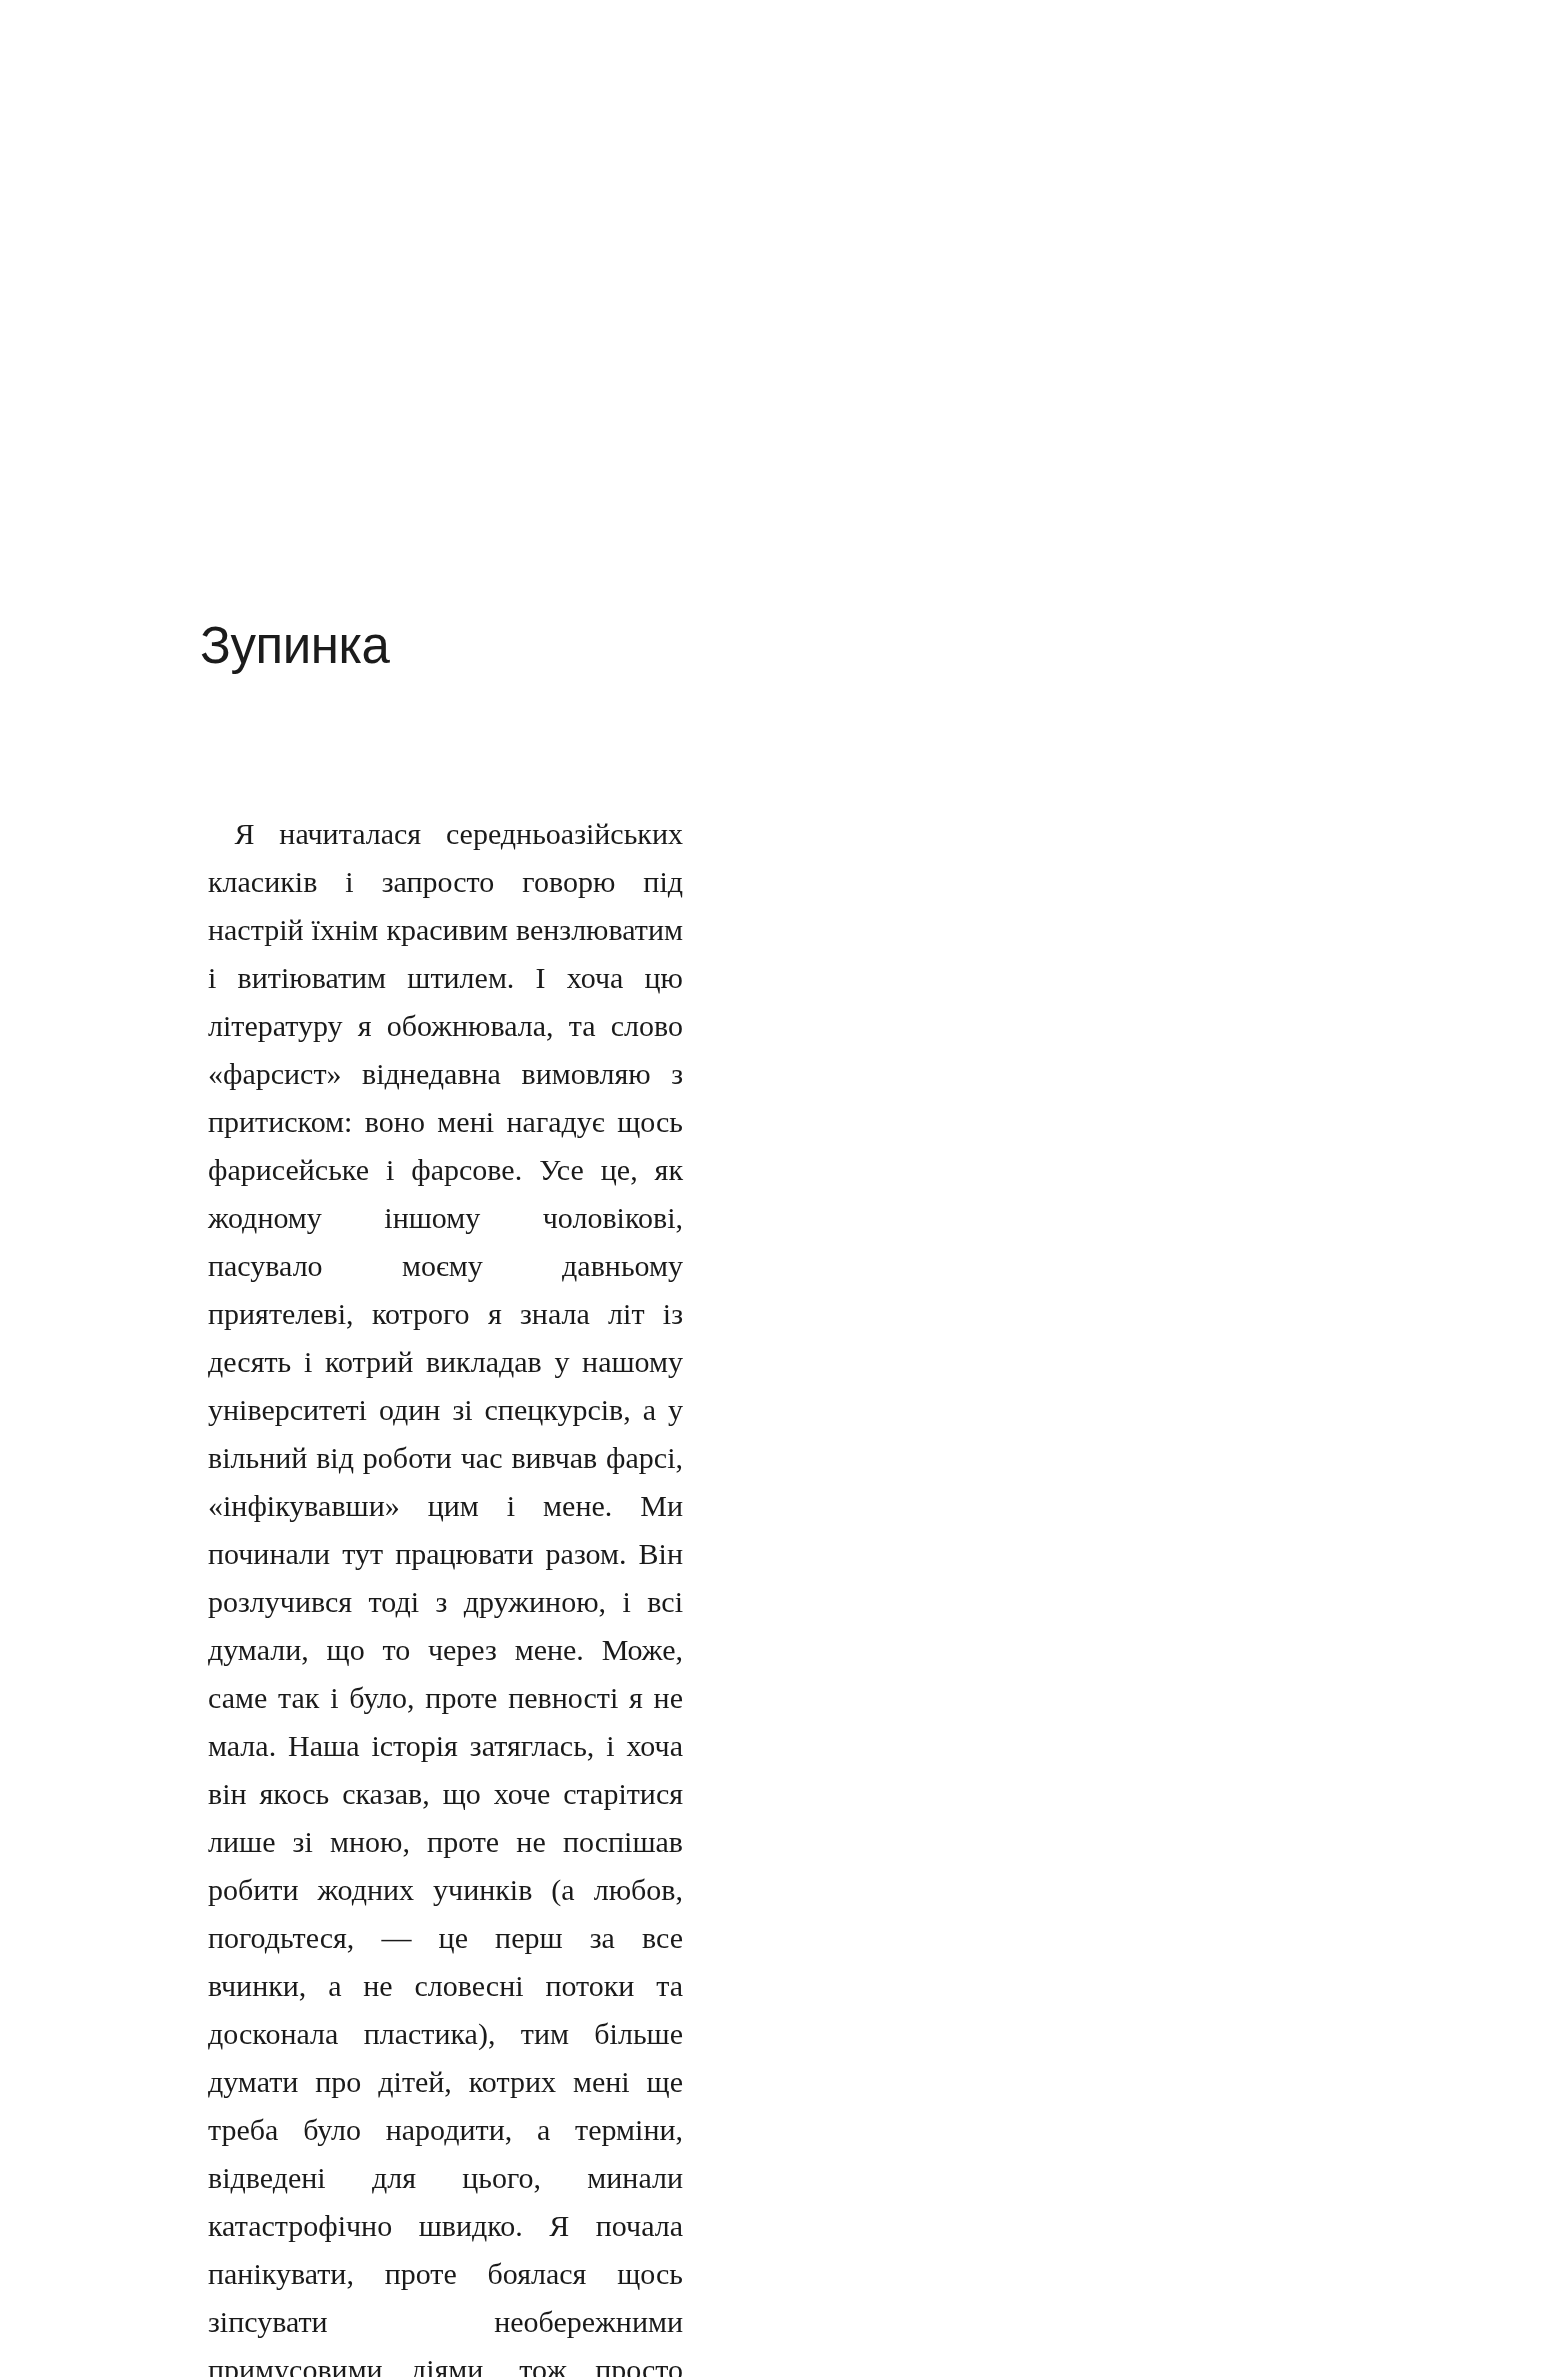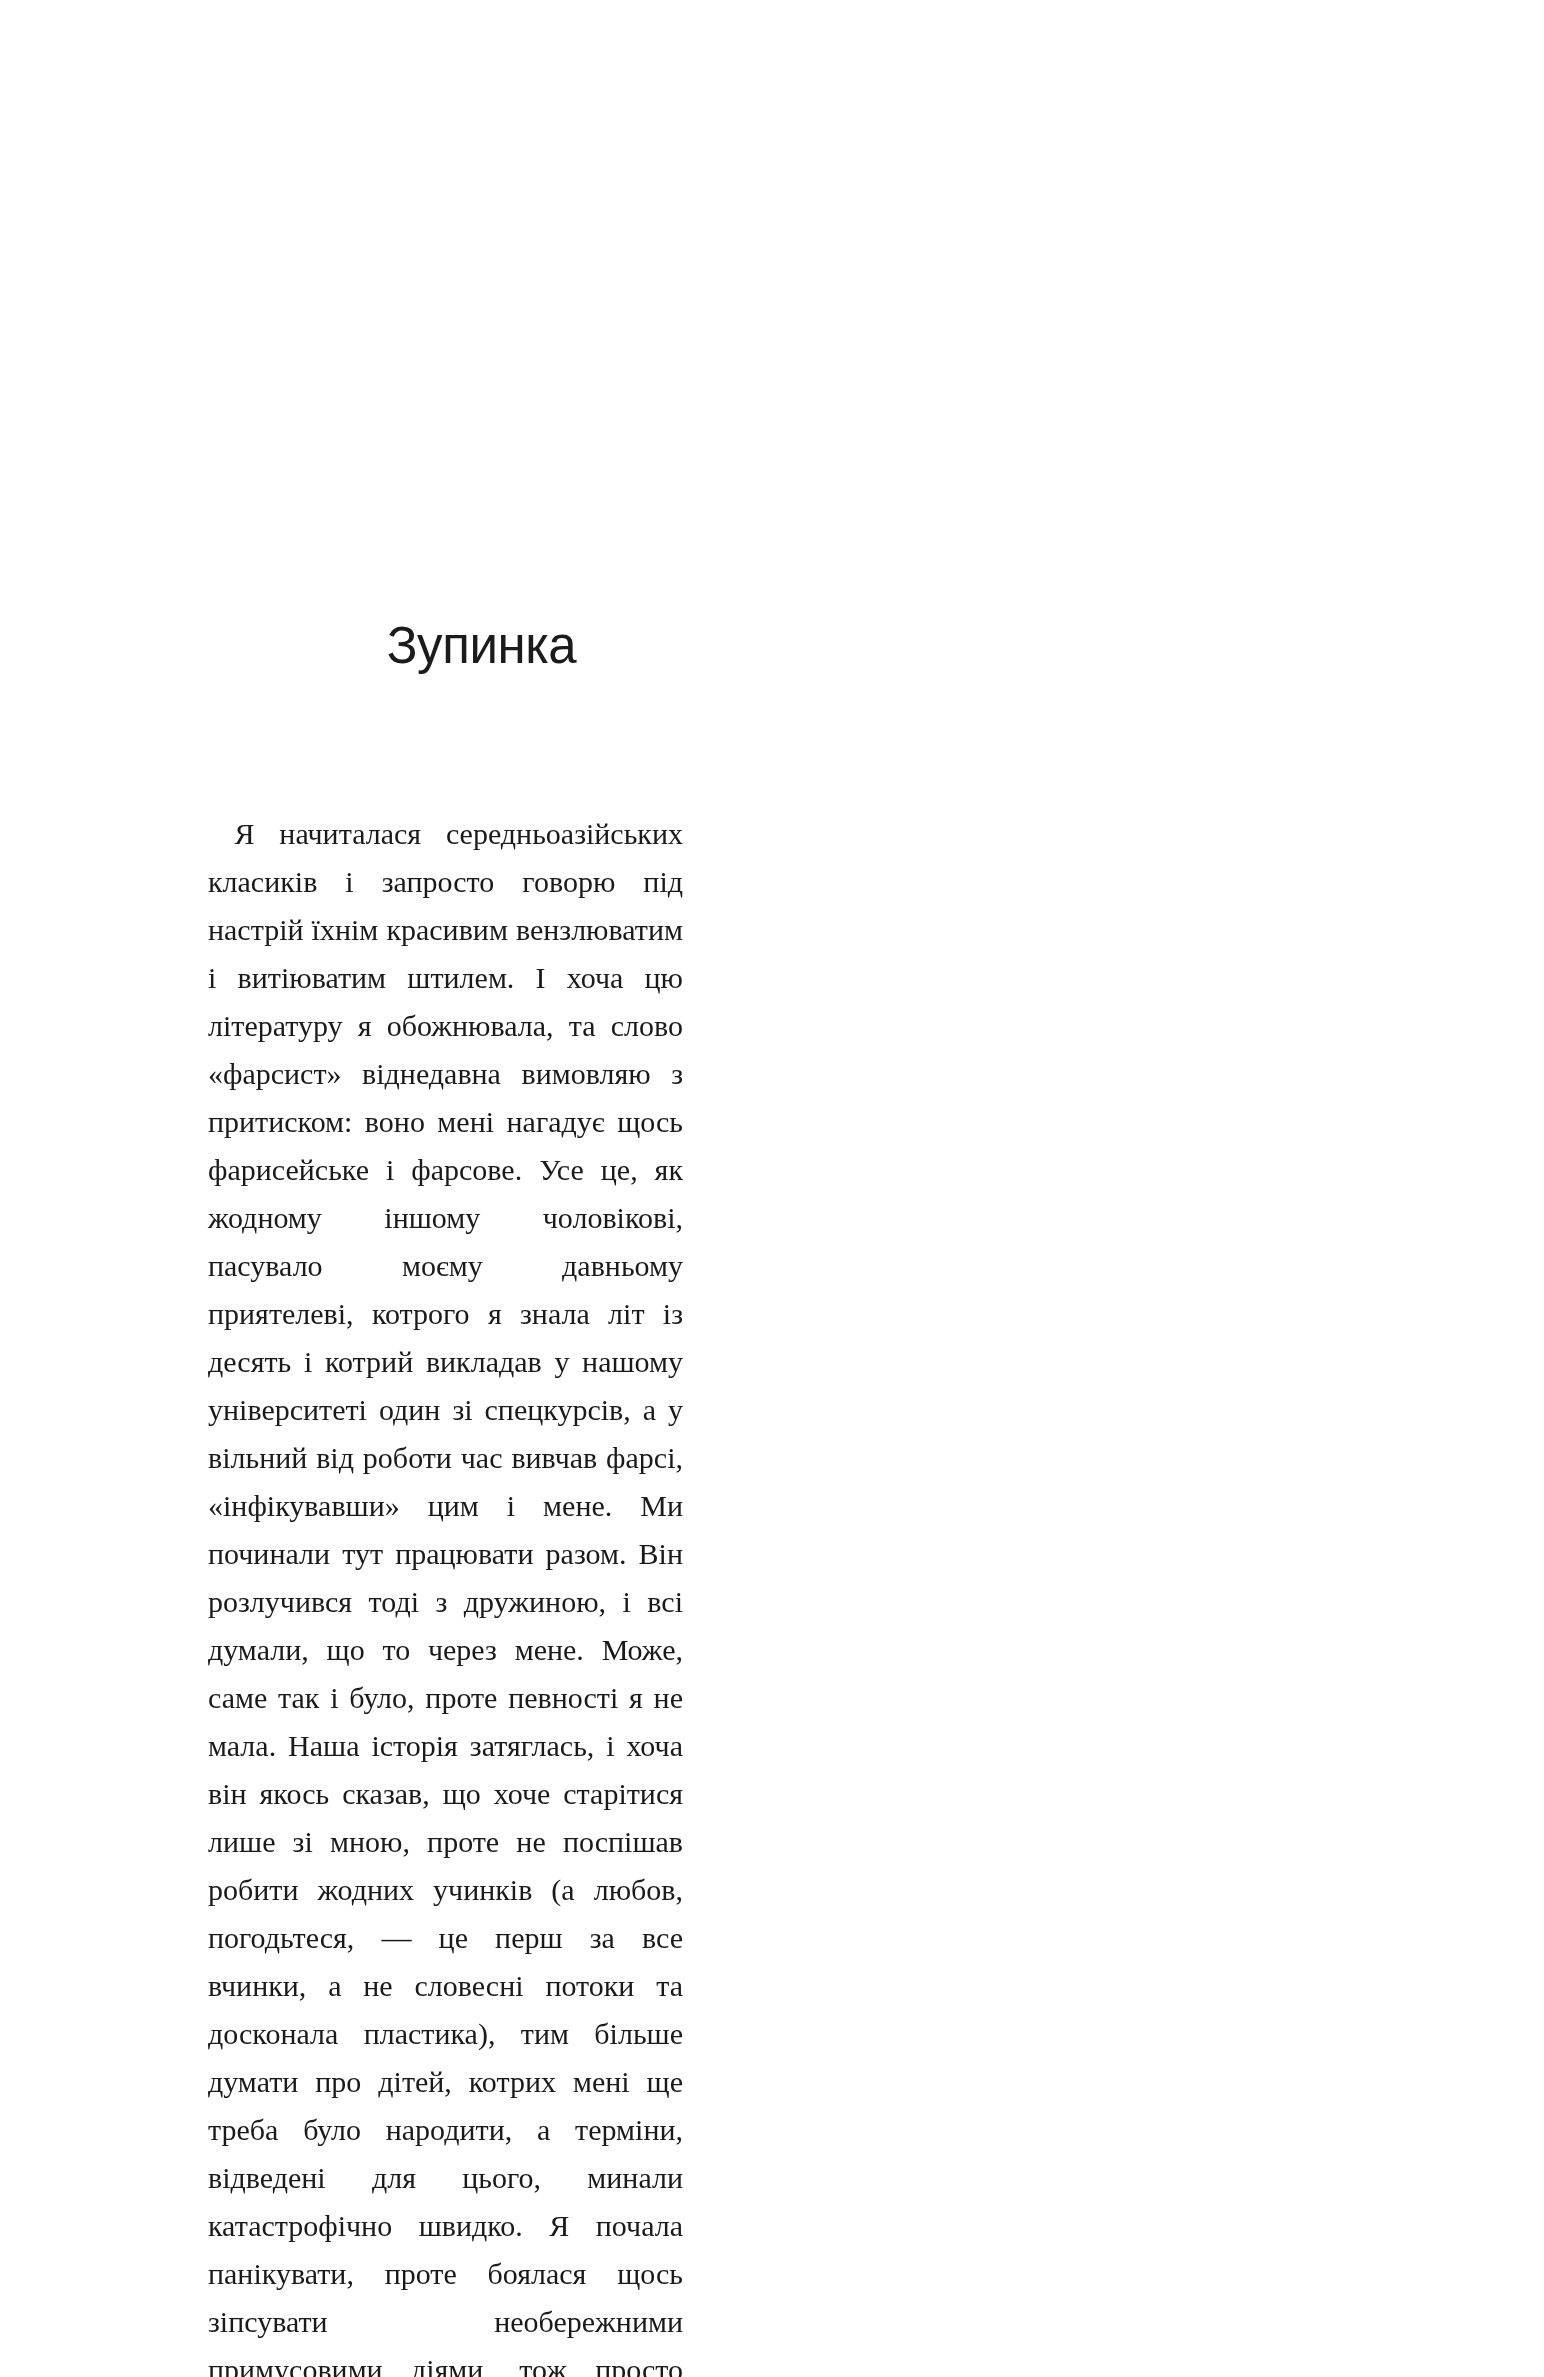--- a/index.html
+++ b/index.html
@@ -42,21 +42,20 @@
     left: 200px;
     top: 586px;
     width: 563px;
     font-family: "Liberation Sans", sans-serif;
     font-size: 51px;
     line-height: 1.0;
     font-weight: 400;
     color: #1b1b1b;
     letter-spacing: -0.4px;
     white-space: nowrap;
-    text-align: center;
   }
 
   
   .body-block {
     position: absolute;
     left: 208px;
     top: 810px;
     width: 475px;
   }
 

